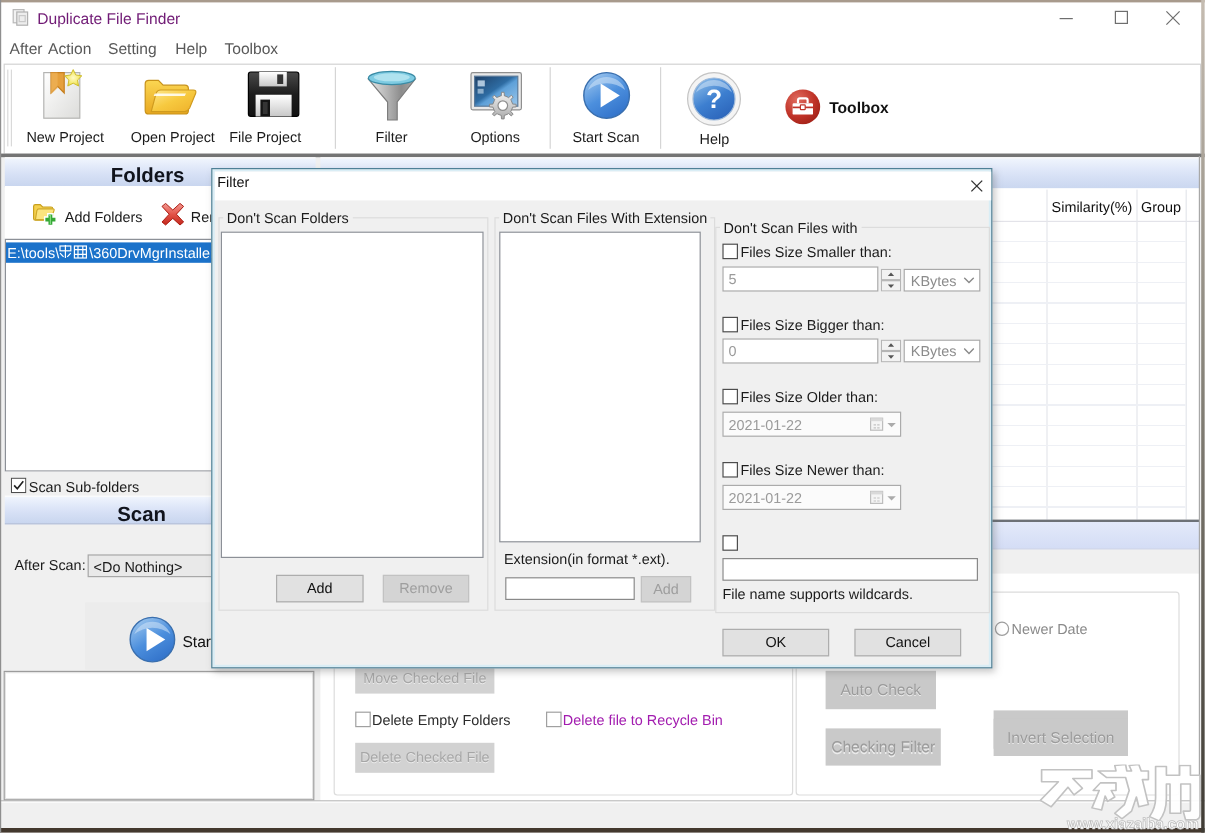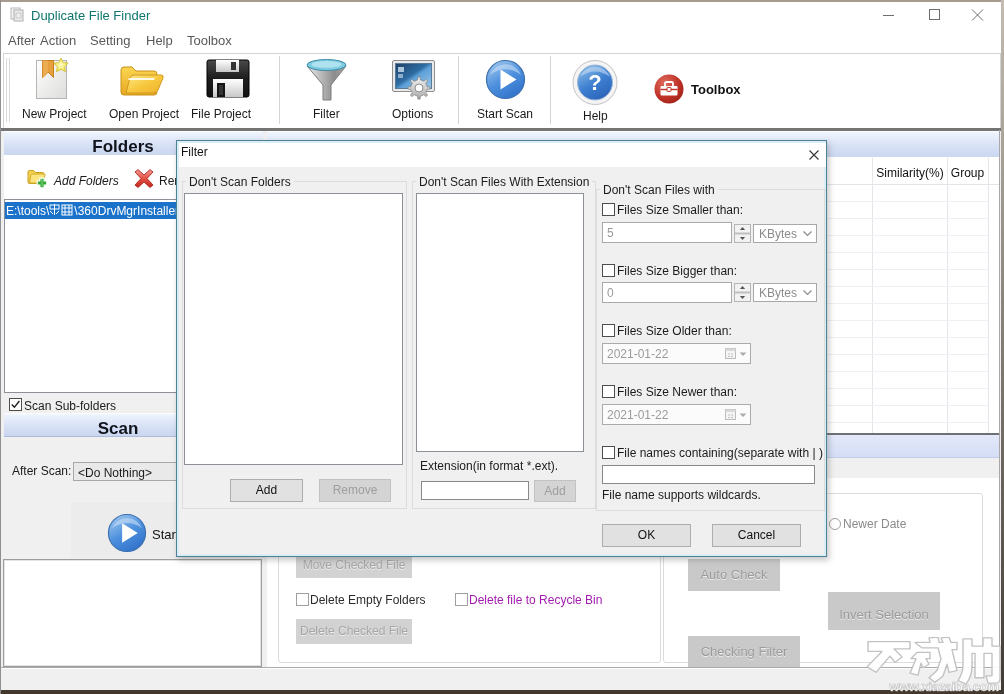--- a/index.html
+++ b/index.html
@@ -20,21 +20,21 @@
 </head>
 <body>
 
 <div class="a" style="left:0;top:0;width:1004px;height:694px;background:#fff;"></div>
 
 <svg class="a" style="left:10px;top:7px;" width="15" height="15" viewBox="0 0 15 15">
     <rect x="1" y="1" width="9" height="11" fill="#f2f2f2" stroke="#b9b9b9"></rect>
     <rect x="4" y="3" width="9" height="11" fill="#ededed" stroke="#b0b0b0"></rect>
     <rect x="6" y="6" width="5" height="5" fill="none" stroke="#c9c9c9"></rect>
   </svg>
-<span class="a" style="left:31px;top:8px;font-size:13px;color:#0f766e;">Duplicate File Finder</span>
+<span class="a" style="left:31px;top:8px;font-size:13px;color:#701a75;">Duplicate File Finder</span>
 <svg class="a" style="left:860px;top:0;" width="140" height="30" viewBox="0 0 140 30">
     <g stroke="#6e6e6e" stroke-width="1" fill="none">
       <path d="M23 15.5 h11"></path>
       <rect x="69.5" y="9.5" width="10" height="10"></rect>
       <path d="M112 9.5 l11 11 M123 9.5 l-11 11"></path>
     </g>
   </svg>
 
 <span class="a" style="left:8px;top:33px;font-size:13px;color:#585858;">After</span>
 <span class="a" style="left:40px;top:33px;font-size:13px;color:#585858;">Action</span>
@@ -188,21 +188,21 @@
 
 <div class="a hdr" style="left:4px;top:131px;width:259px;height:23px;"></div>
 <div class="a hdrtxt" style="left:4px;top:137px;width:238px;">Folders</div>
 <div class="a" style="left:4px;top:155px;width:259px;height:44px;background:#fff;"></div>
 <svg class="a" style="left:27px;top:168px;" width="22" height="22" viewBox="0 0 22 22">
     <path d="M1 4 q0 -1.5 1.5 -1.5 h4 l2 2 h7 q1.5 0 1.5 1.5 v8 q0 1.5 -1.5 1.5 h-13 q-1.5 0 -1.5 -1.5 z" fill="#f5d14f" stroke="#c8a01e"></path>
     <path d="M2.5 15 l11.5 0 q1 0 1.7 -1.5 l2.3 -6 q0.5 -1.5 -1 -1.5 l-11.5 0 q-1.3 0 -1.8 1.5 z" fill="#fbe47e" stroke="#cfa92a"></path>
     <path d="M12.8 10.2 h4.4 v2.6 h2.6 v4.4 h-2.6 v2.6 h-4.4 v-2.6 h-2.6 v-4.4 h2.6 z" fill="#35a835" stroke="#fff" stroke-width="1.2"></path>
     <path d="M13.8 11.4 h1.2 v7.2" fill="none" stroke="#7fd87f" stroke-width="1"></path>
   </svg>
-<span class="a t12" style="left:54px;top:174px;font-style:italic;">Add Folders</span>
+<span class="a t12" style="left:54px;top:174px;">Add Folders</span>
 <svg class="a" style="left:133px;top:169px;" width="22" height="20" viewBox="0 0 22 20">
     <defs>
       <linearGradient id="rx" x1="0" y1="0" x2="0" y2="1">
         <stop offset="0" stop-color="#f29a93"></stop>
         <stop offset="0.5" stop-color="#e35348"></stop>
         <stop offset="1" stop-color="#c3271c"></stop>
       </linearGradient>
     </defs>
     <path d="M2 3 l3 -2.5 6 5.5 6 -5.5 3 2.5 -6 6.5 6 6.5 -3 2.5 -6 -5.5 -6 5.5 -3 -2.5 6 -6.5 z" fill="url(#rx)" stroke="#a8170d" stroke-width="0.8"></path>
   </svg>
@@ -254,21 +254,21 @@
 <div class="a" style="left:267px;top:478px;width:733px;height:189px;background:#fff;"></div>
 
 <div class="a grp" style="left:278px;top:493px;width:381px;height:168px;border-radius:3px;"></div>
 <div class="a grp" style="left:663px;top:493px;width:318px;height:168px;border-radius:3px;"></div>
 
 <div class="a" style="left:829px;top:518px;width:10px;height:10px;border:1px solid #9e9e9e;border-radius:50%;background:#fff;"></div>
 <span class="a" style="left:843px;top:517px;font-size:12px;color:#8a8a8a;">Newer Date</span>
 
 <div class="a gbtn" style="left:688px;top:559px;width:92px;height:32px;line-height:32px;">Auto Check</div>
 <div class="a gbtn" style="left:828px;top:559px;width:112px;height:32px;line-height:32px;margin-top:33px;">Uncheck All</div>
-<div class="a gbtn" style="left:688px;top:607px;width:112px;height:31px;line-height:31px;margin-top:29px;">Checking Filter</div>
+<div class="a gbtn" style="left:688px;top:607px;width:96px;height:31px;line-height:31px;">Checking Filter</div>
 <div class="a gbtn" style="left:828px;top:599px;width:112px;height:31px;line-height:31px;">Invert Selection</div>
 
 <div class="a gbtn" style="left:296px;top:546px;width:116px;height:32px;line-height:38px;background:#d2d2d2;color:#a6a6a6;font-size:12px;">Move Checked File</div>
 <div class="a" style="left:296px;top:593px;width:11px;height:11px;background:#fff;border:1px solid #a0a0a0;"></div>
 <span class="a t12" style="left:310px;top:593px;color:#2b2b2b;">Delete Empty Folders</span>
 <div class="a" style="left:455px;top:593px;width:11px;height:11px;background:#fff;border:1px solid #a0a0a0;"></div>
 <span class="a t12" style="left:469px;top:593px;color:#a21caf;">Delete file to Recycle Bin</span>
 <div class="a gbtn" style="left:296px;top:619px;width:116px;height:25px;line-height:25px;background:#d2d2d2;color:#a6a6a6;font-size:12px;">Delete Checked File</div>
 
 <svg class="a" style="left:866px;top:637px;z-index:60;" width="138" height="48" viewBox="0 0 138 53" preserveAspectRatio="none">
@@ -373,19 +373,18 @@
         <rect x="1.5" y="1.5" width="10" height="10" fill="#f4f4f4" stroke="#bdbdbd"></rect>
         <rect x="1.5" y="1.5" width="10" height="2.5" fill="#d9d9d9"></rect>
         <path d="M4 7 h2 M7 7 h2 M4 9.5 h2 M7 9.5 h2" stroke="#c2c2c2"></path>
       </svg>
       <svg style="position:absolute;right:3px;top:8px;" width="8" height="5" viewBox="0 0 8 5">
         <path d="M0.5 0.5 l3.5 3.5 3.5 -3.5 z" fill="#ababab"></path>
       </svg>
     </div>
 
   <div class="a cb" style="left:425px;top:305px;"></div>
-  <span class="a t12" style="left:440px;top:305px;">File names containing(separate with | )</span>
   <div class="a inp" style="left:425px;top:324px;width:213px;height:19px;box-sizing:border-box;"></div>
   <span class="a t12" style="left:425px;top:347px;">File name supports wildcards.</span>
 
   <div class="a btn" style="left:425px;top:383px;width:87px;height:21px;line-height:21px;">OK</div>
   <div class="a btn" style="left:535px;top:383px;width:87px;height:21px;line-height:21px;">Cancel</div>
 </div>
 
 </body></html>

